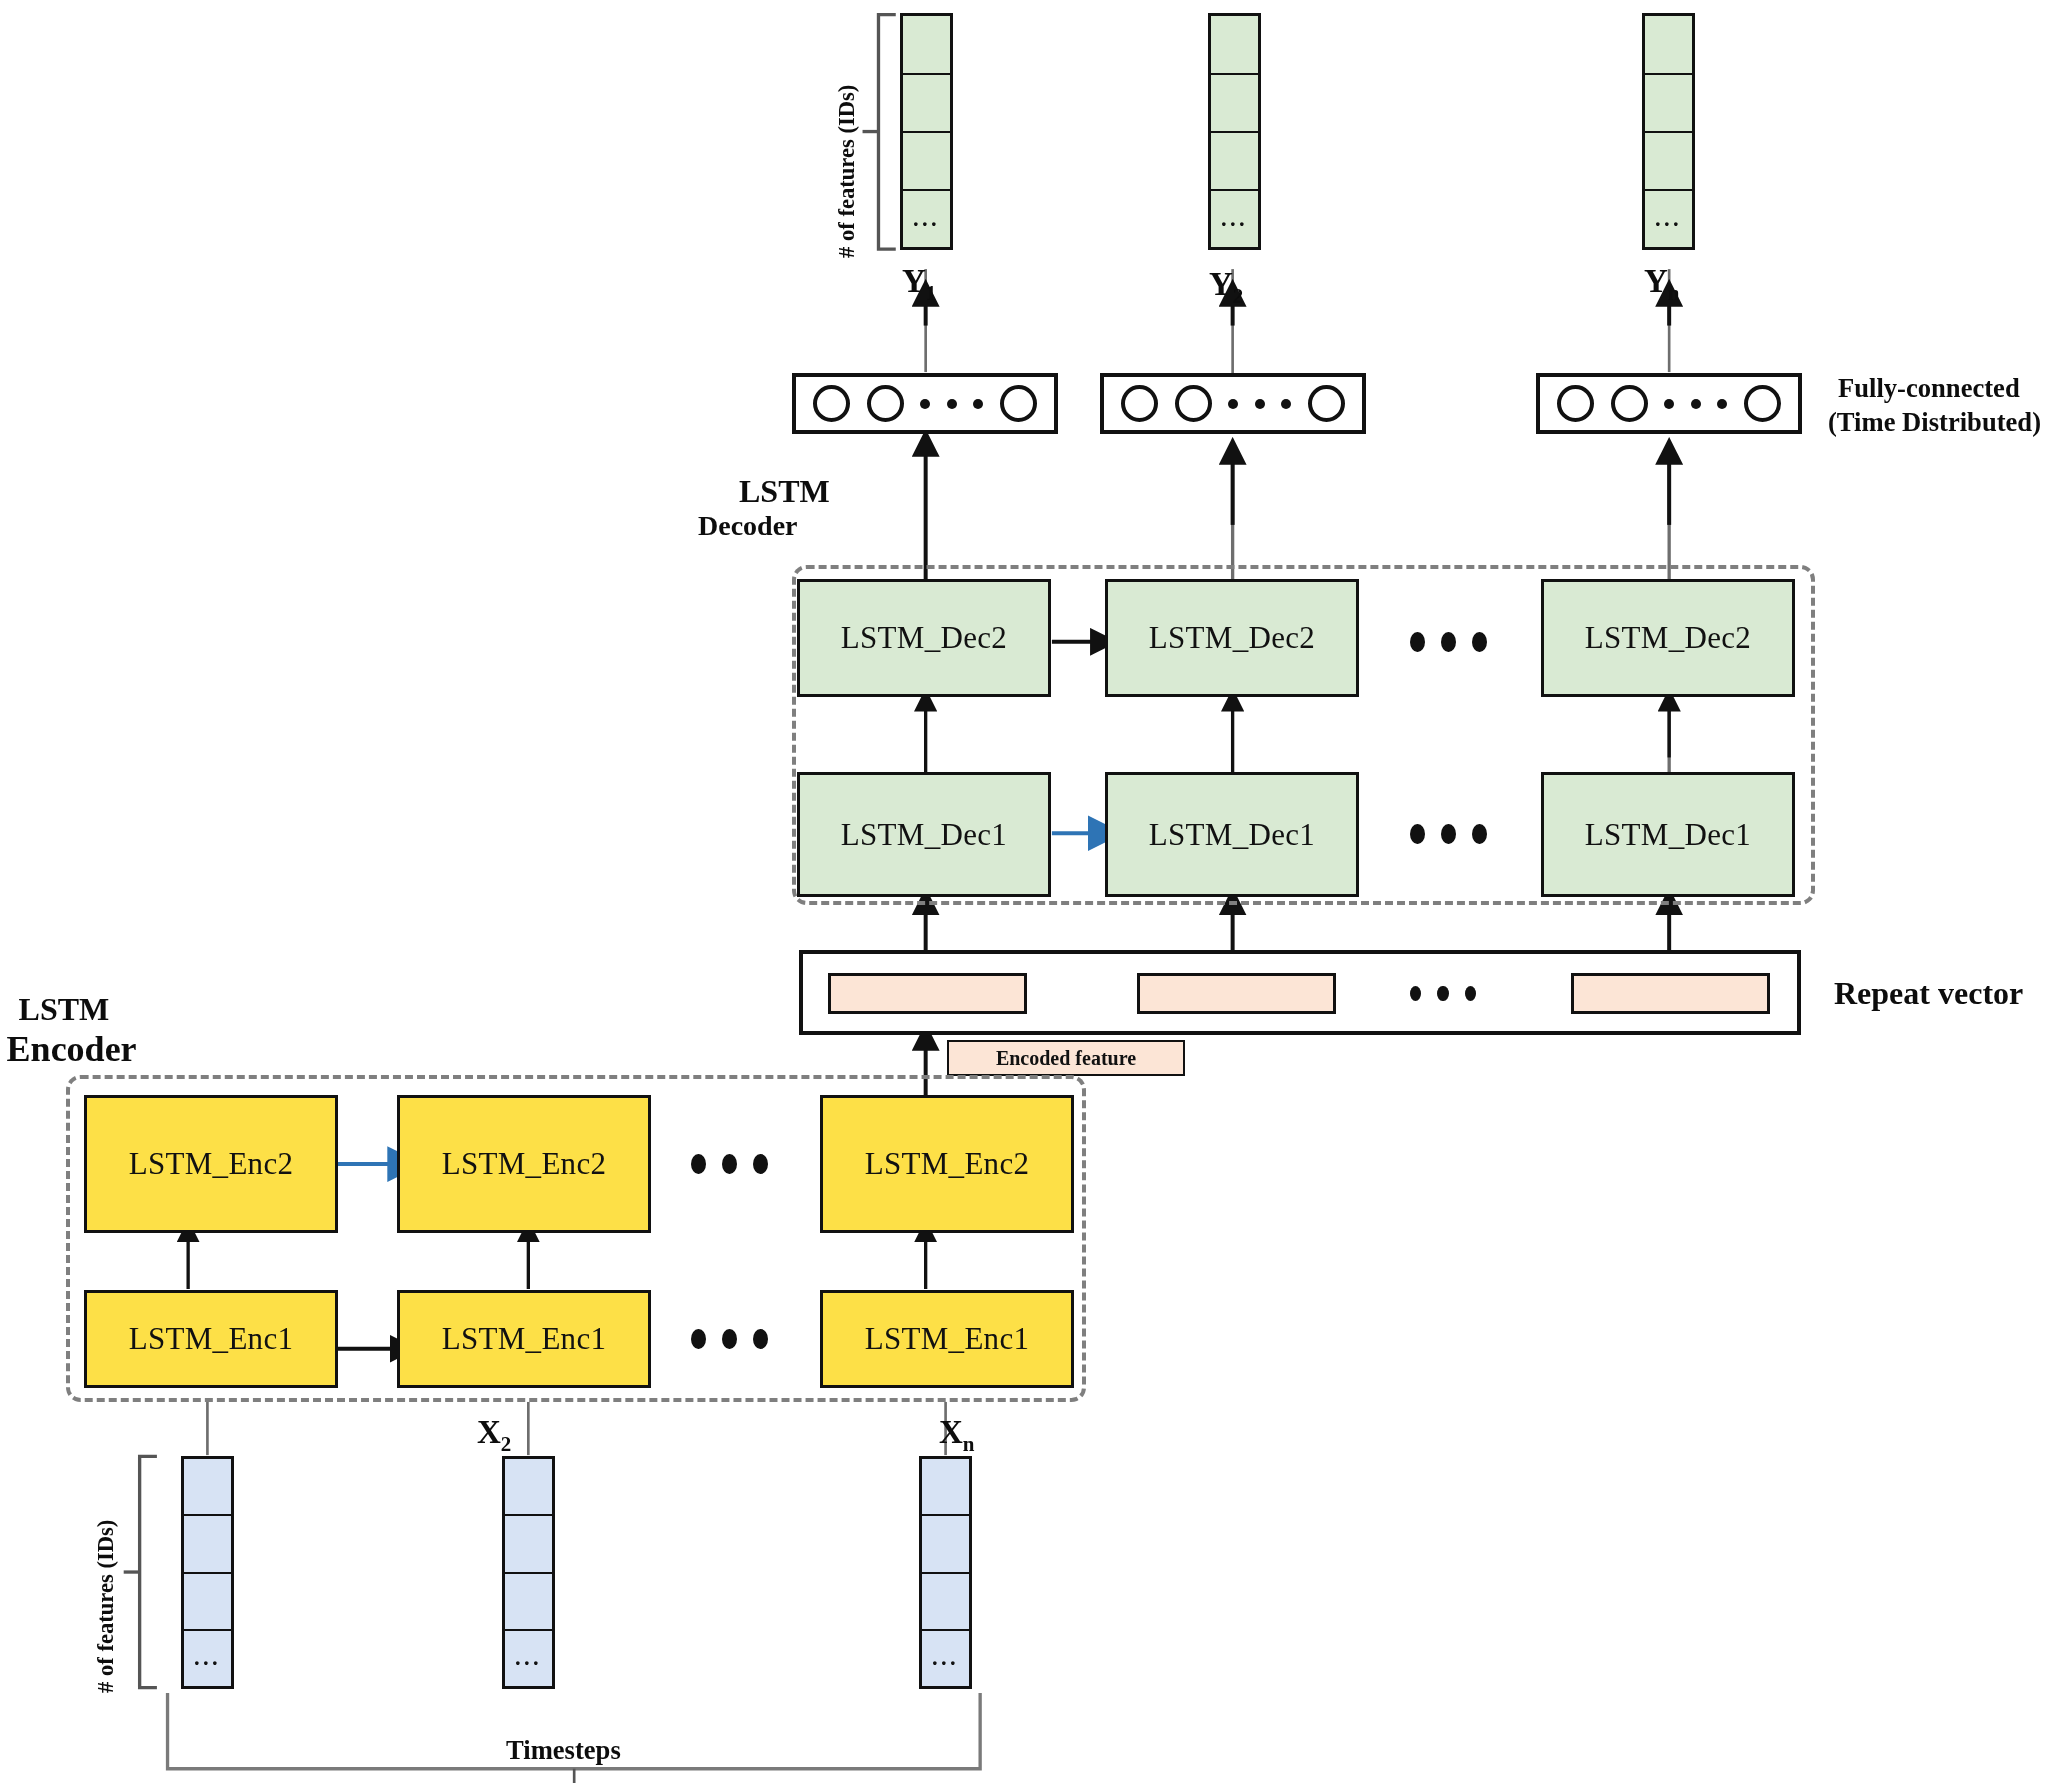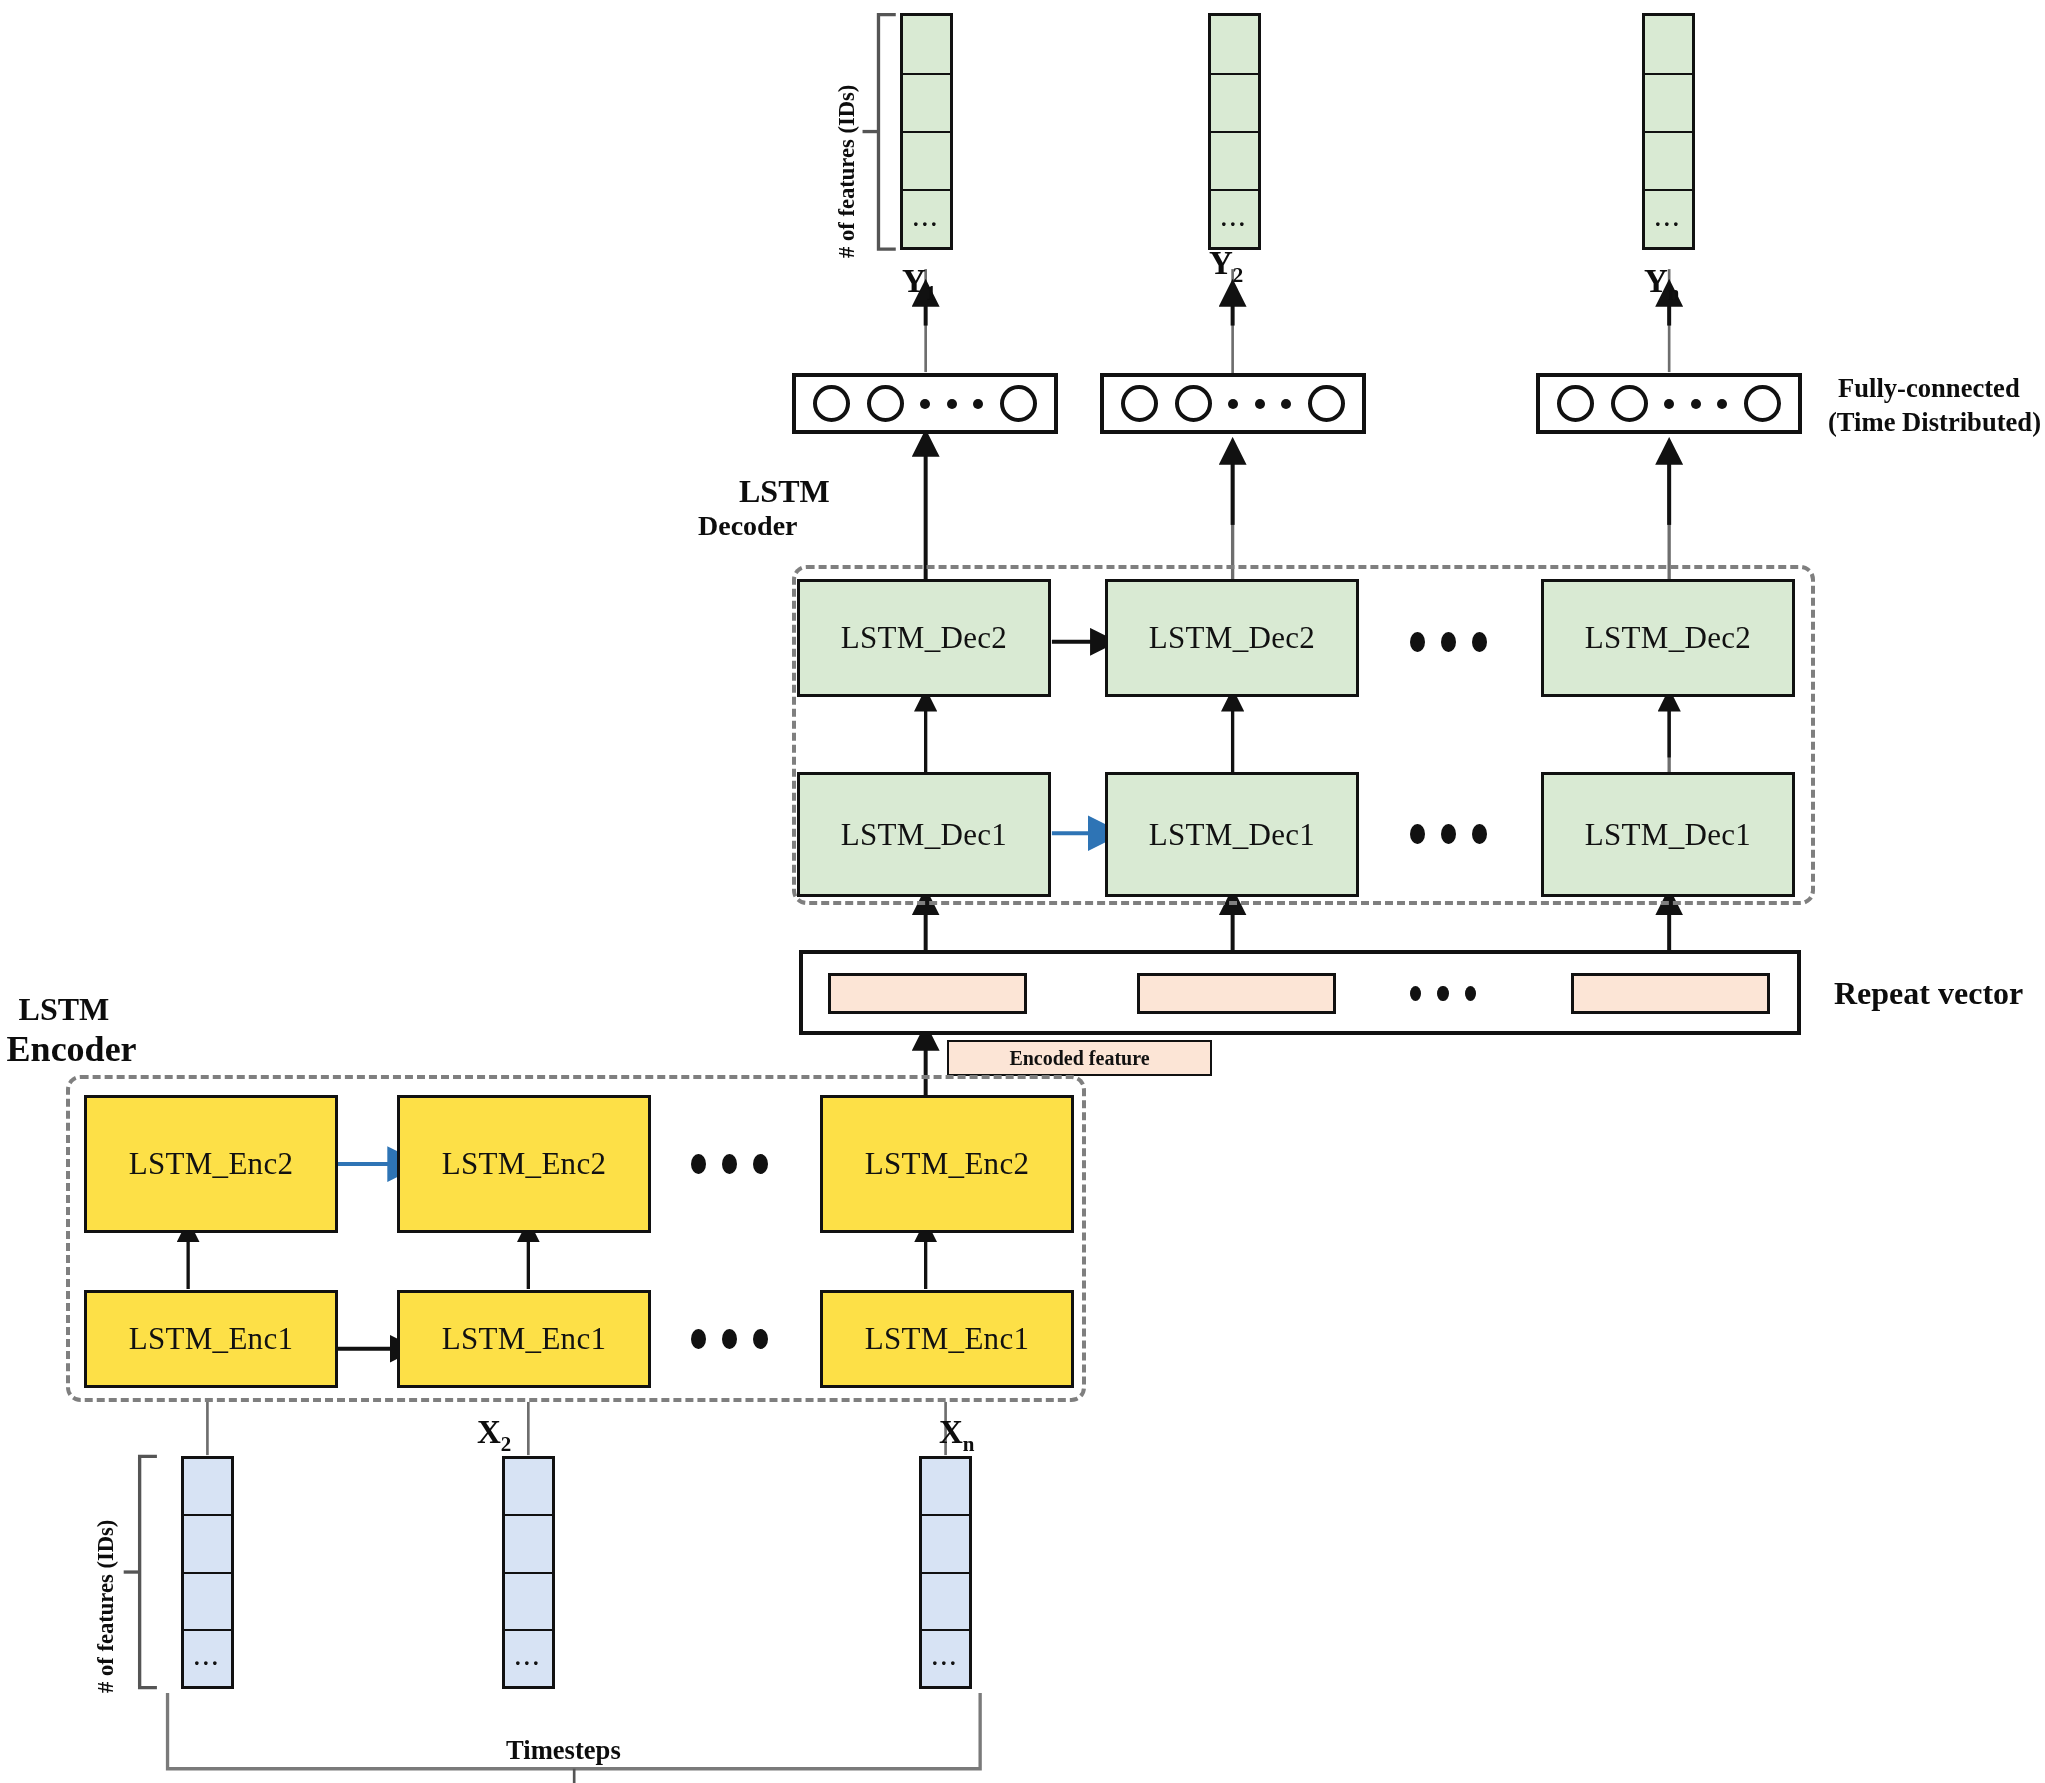--- a/index.html
+++ b/index.html
@@ -143,21 +143,21 @@
     <div class="cell"></div>
     <div class="cell"></div>
     <div class="cell">
       <span class="dots3">...</span>
     </div>
   </div>
 
   <div class="lbl" style="left:902px;top:263px;font-size:33px;">
     <span>Y</span><sub style="font-size:21px;">1</sub>
   </div>
-  <div class="lbl" style="left:1209px;top:245px;font-size:33px;">
+  <div class="lbl" style="left:1209px;top:266px;font-size:33px;">
     <span>Y</span><sub style="font-size:21px;">2</sub>
   </div>
   <div class="lbl" style="left:1644px;top:263px;font-size:33px;">
     <span>Y</span><sub style="font-size:21px;">n</sub>
   </div>
 
   <div class="rotlab" style="left:834px;top:258px;"># of features (IDs)</div>
 
   <div class="fcbox" style="left:792px;top:373px;width:266px;height:61px;padding:0 17.3px;justify-content:space-between;">
     <span class="circ"></span>
@@ -216,21 +216,21 @@
   <div class="rvinner" style="left:828px;top:973px;width:199px;height:41px;"></div>
   <div class="rvinner" style="left:1137px;top:973px;width:199px;height:41px;"></div>
   <div class="rvinner" style="left:1571px;top:973px;width:199px;height:41px;"></div>
   <div class="ell small" style="left:1410px;top:985px;width:66px;height:17.3px;">
     <b></b>
       <b></b>
       <b></b>
   </div>
   <div class="lbl" style="left:1834px;top:975px;font-size:32px;">Repeat vector</div>
 
-  <div class="tagbox" style="left:947px;top:1040px;width:265px;height:36px;">Encoded feature</div>
+  <div class="tagbox" style="left:947px;top:1040px;width:238px;height:36px;">Encoded feature</div>
 
   <div class="lbl" style="left:18.6px;top:991px;font-size:32px;">LSTM</div>
   <div class="lbl" style="left:6.6px;top:1028px;font-size:36px;">Encoder</div>
 
   <div class="dashgroup" style="left:66px;top:1075px;width:1020px;height:327px;"></div>
 
   <div class="unit enc" style="left:84px;top:1095px;width:254px;height:138px;">LSTM_Enc2</div>
   <div class="unit enc" style="left:397px;top:1095px;width:254px;height:138px;">LSTM_Enc2</div>
   <div class="unit enc" style="left:820px;top:1095px;width:254px;height:138px;">LSTM_Enc2</div>
 

